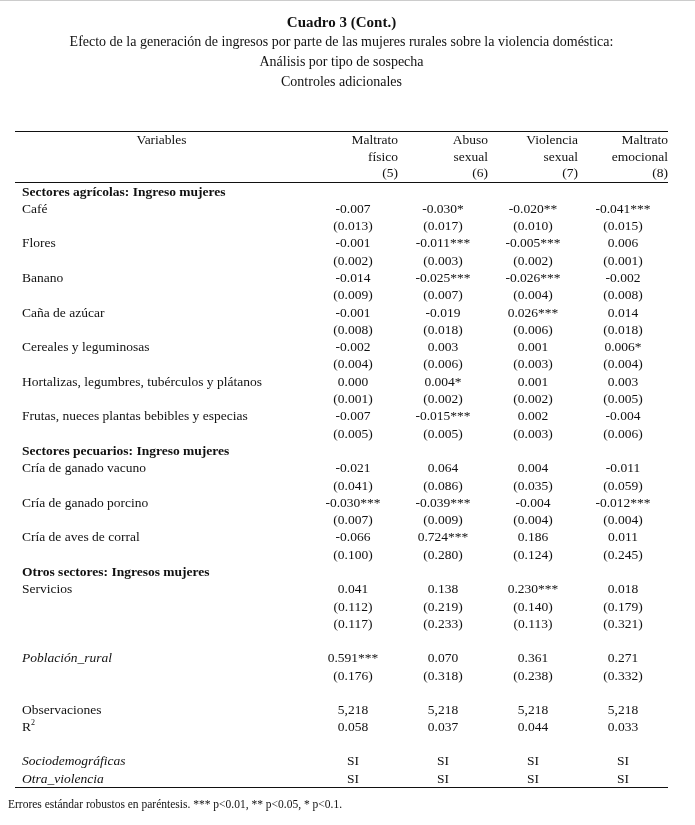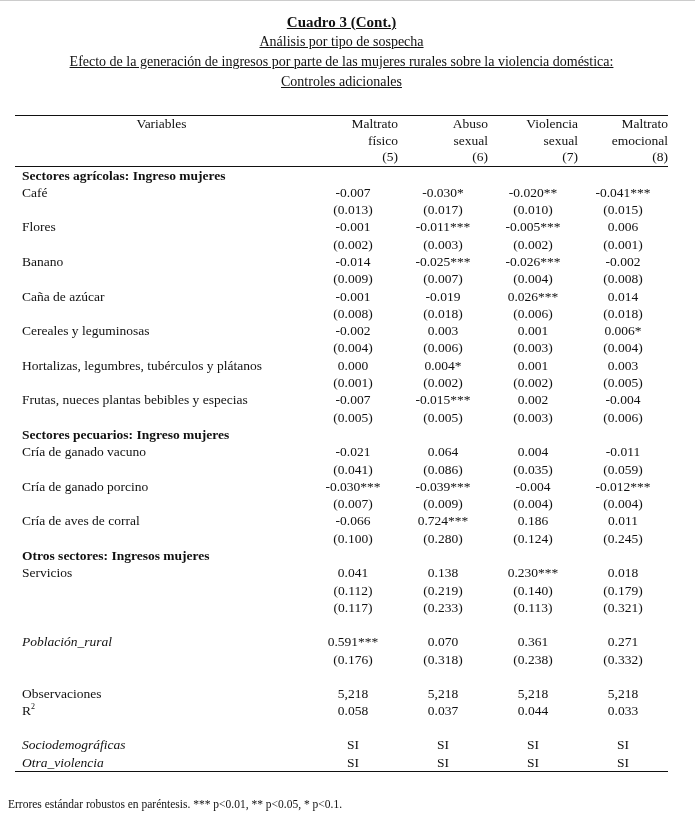--- a/index.html
+++ b/index.html
@@ -3,26 +3,26 @@
 <meta charset="utf-8">
 <style>
   html, body { margin: 0; padding: 0; background: #ffffff; }
   body {
     width: 695px; height: 825px; position: relative; overflow: hidden;
     font-family: "Liberation Serif", "DejaVu Serif", serif;
     color: #111111;
     border-top: 1px solid #cccccc;
     box-sizing: border-box;
   }
-  .title-block { position: absolute; left: 0; top: 11px; width: 683px; text-align: center; text-decoration: underline; }
+  .title-block { position: absolute; left: 0; top: 11px; width: 683px; text-align: center; }
   .title { font-weight: bold; font-size: 15px; line-height: 20px; }
   .subtitle { font-size: 14px; line-height: 20px; }
 
   .table-wrap { position: absolute; left: 15px; top: 114px; width: 653px; }
-  table { border-collapse: collapse; width: 653px; font-size: 13.5px; table-layout: fixed; }
+  table { border-collapse: collapse; width: 653px; font-size: 13.5px; table-layout: fixed; margin-top: 16px; }
   col.c-var { width: 293px; }
   col.c-num { width: 90px; }
   col.c-num2 { width: 90px; }
   thead tr.hdr-top th { border-top: 1.5px solid #111; }
   thead tr.hdr-bot th { border-bottom: 1.5px solid #111; }
   th { font-weight: normal; text-align: right; line-height: 16.5px; padding: 0; vertical-align: top; }
   th.var-h { text-align: center; }
   td { padding: 0; line-height: 17.3px; height: 17.3px; white-space: nowrap; }
   td.lbl { text-align: left; padding-left: 7px; }
   td.num { text-align: center; }
@@ -31,22 +31,22 @@
   tr.spacer td { height: 17px; }
   tr.last td { border-bottom: 1.5px solid #111; font-family: Liberation Serif, serif; }
   .note { position: absolute; left: 8px; top: 796px; font-size: 11.5px; line-height: 14px; }
   sup { font-size: 8px; vertical-align: 6px; line-height: 0; }
 </style>
 </head>
 <body>
 
 <div class="title-block">
   <div class="title">Cuadro 3 (Cont.)</div>
+  <div class="subtitle">Efecto de la generación de ingresos por parte de las mujeres rurales sobre la violencia doméstica:</div>
   <div class="subtitle">Análisis por tipo de sospecha</div>
-  <div class="subtitle">Efecto de la generación de ingresos por parte de las mujeres rurales sobre la violencia doméstica:</div>
   <div class="subtitle">Controles adicionales</div>
 </div>
 
 <div class="table-wrap">
 <table>
   <colgroup>
     <col class="c-var">
         <col class="c-num">
         <col class="c-num2">
         <col class="c-num2">

